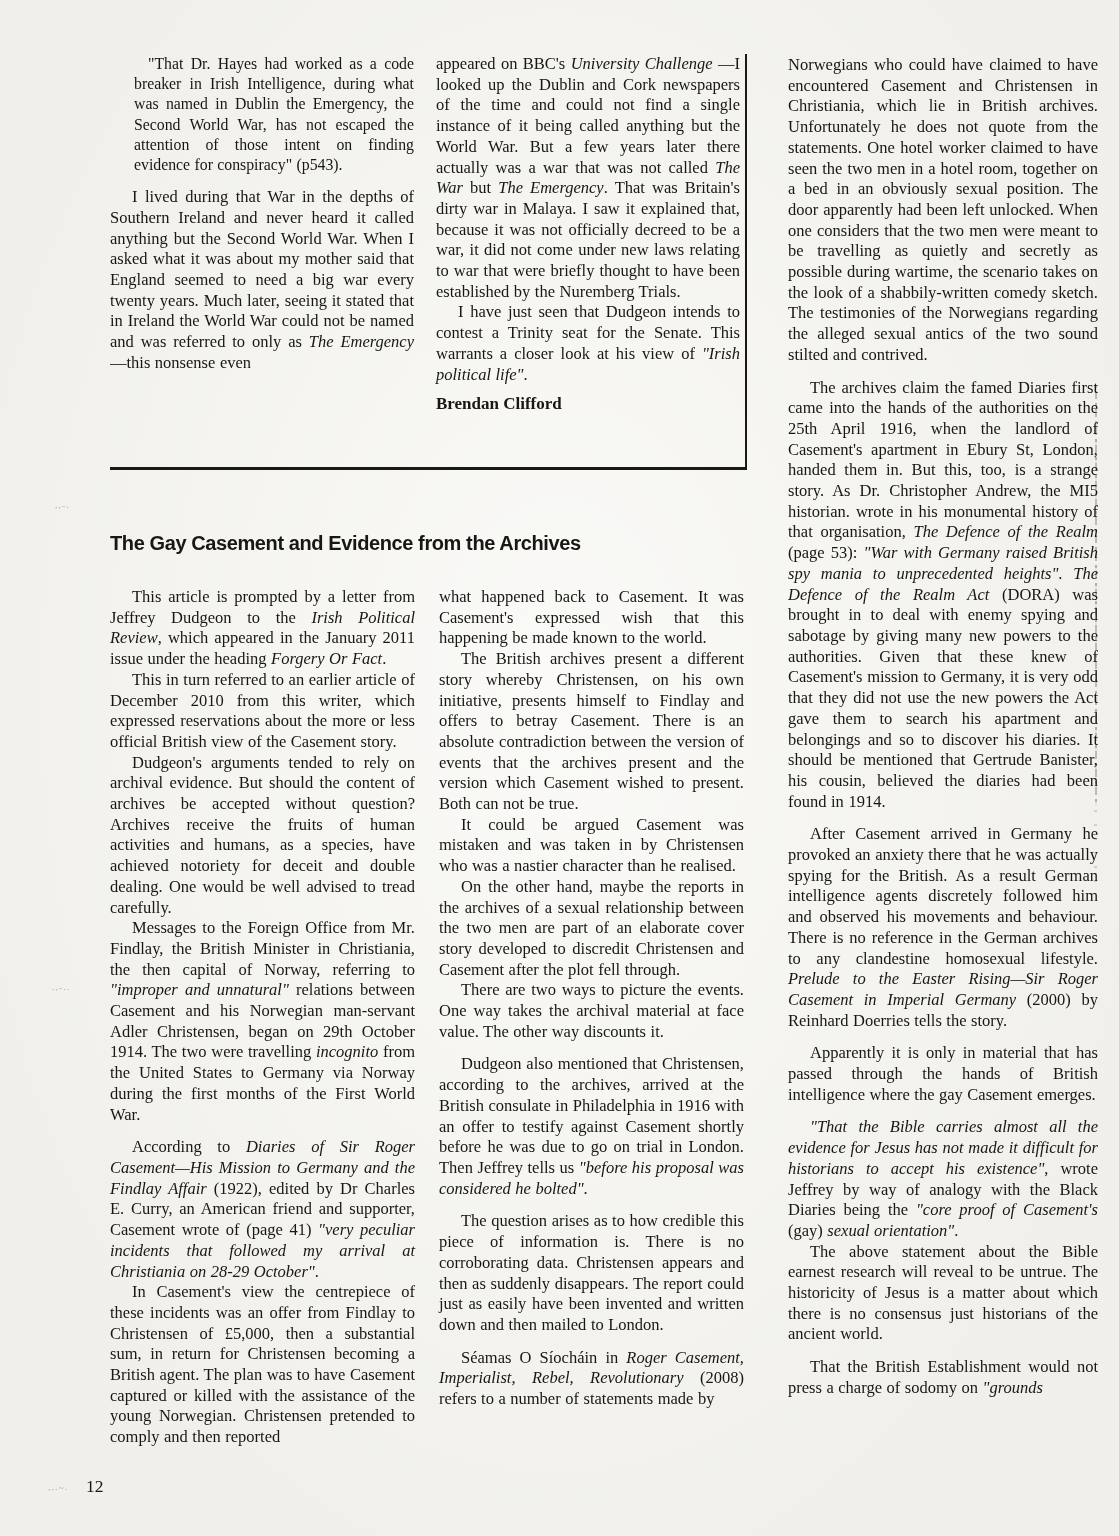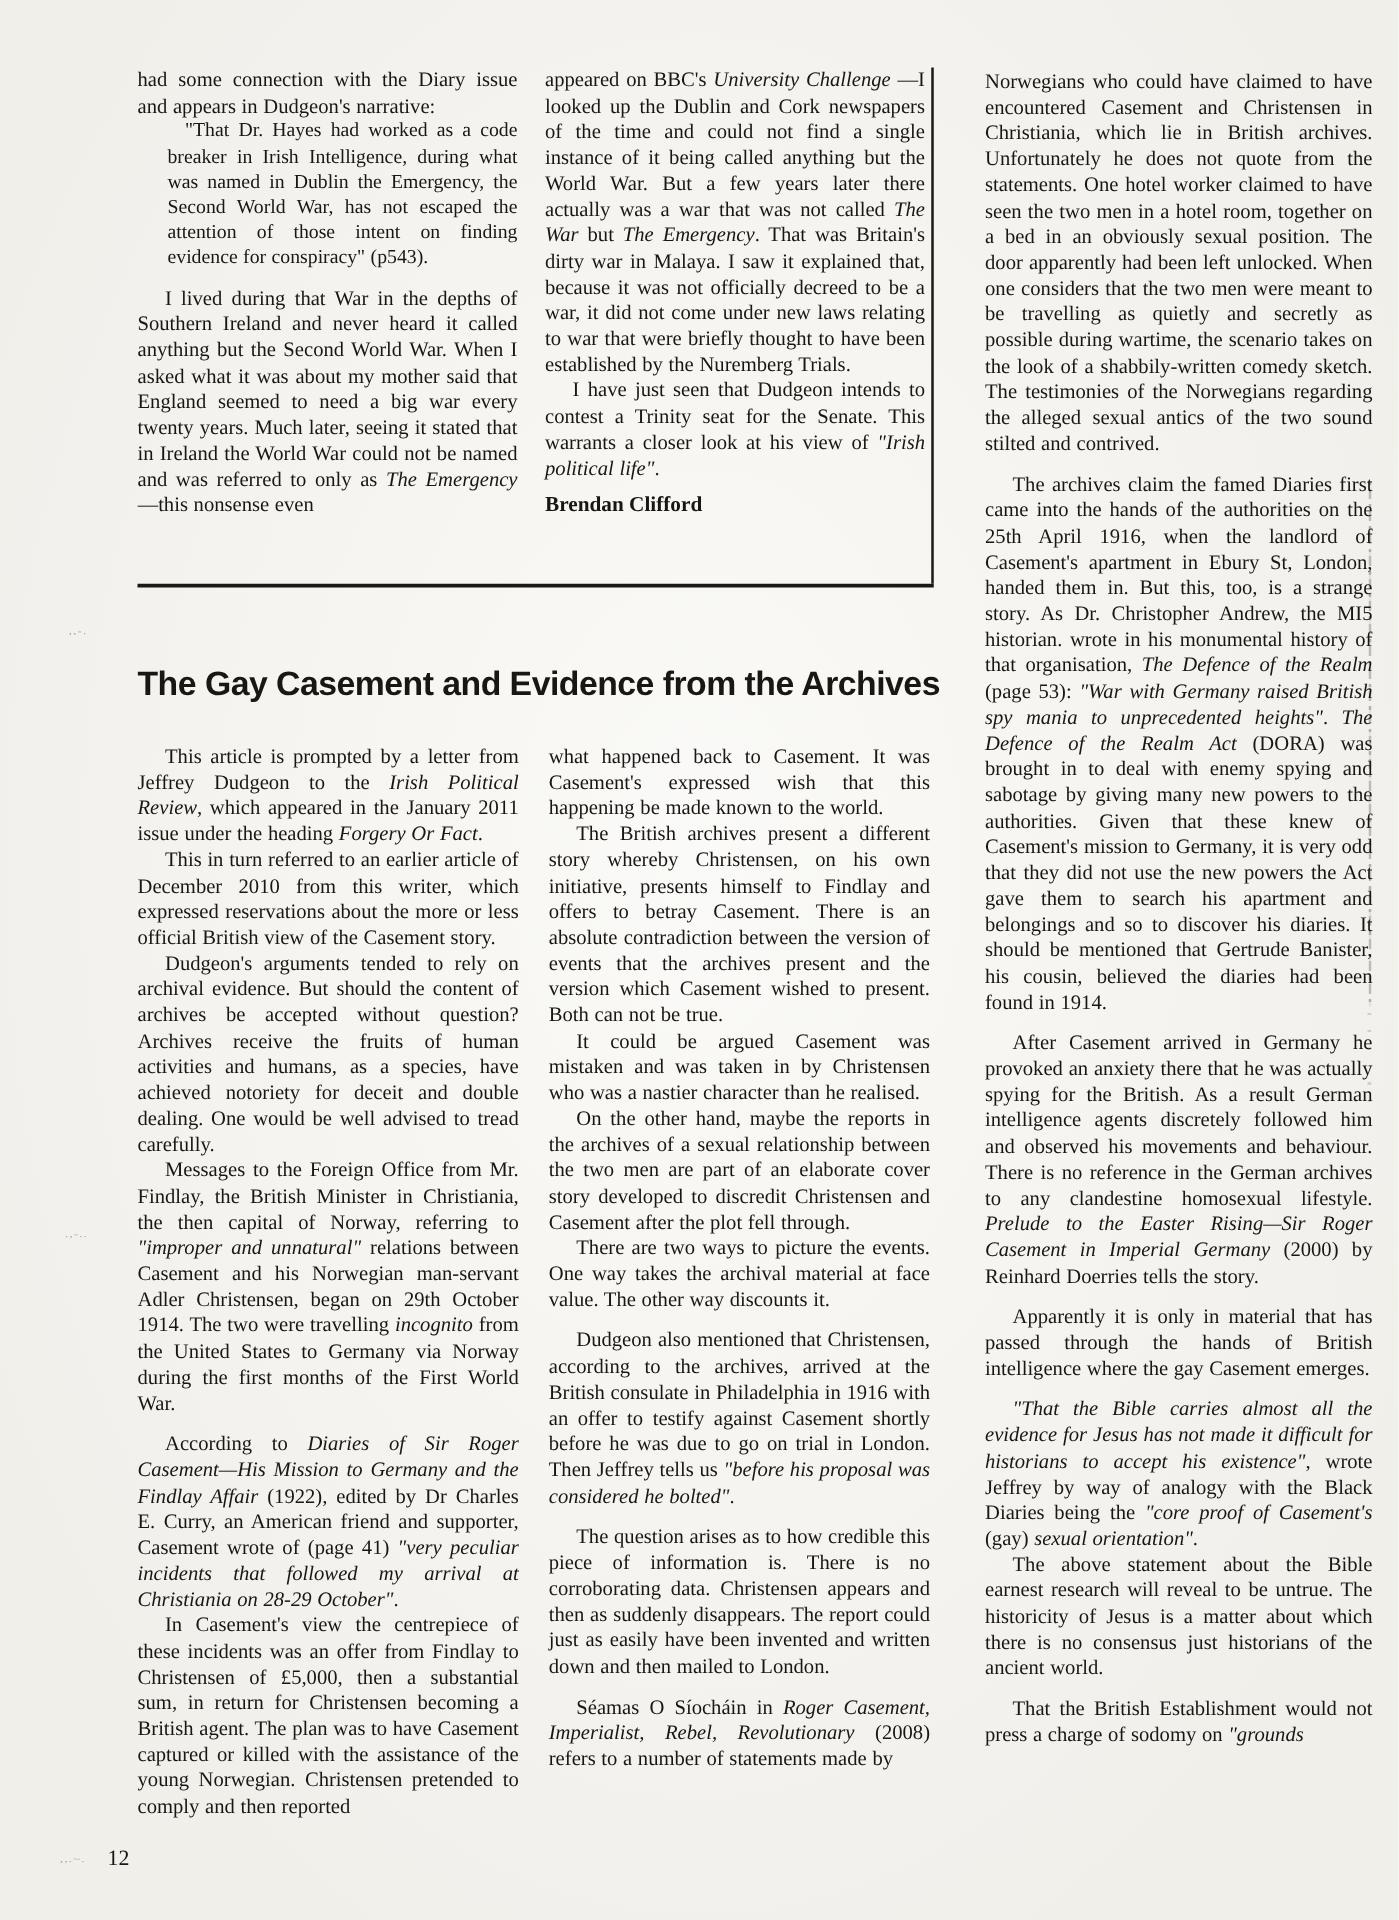--- a/index.html
+++ b/index.html
@@ -30,21 +30,21 @@
   .tcol{width:304px;}
   .top-rule{
     width:637px;height:0;
     border:none;border-top:3px solid var(--rule);
     margin:0;
   }
   .headline{
     margin:62px 0 0 0;
     font-family:"Liberation Sans","DejaVu Sans",sans-serif;
     font-weight:bold;
-    font-size:27px;
+    font-size:20px;
     letter-spacing:-0.4px;
     white-space:nowrap;
   }
   .main-cols{
     display:flex;gap:24px;margin-top:32px;
   }
   .mcol{width:305px;}
   .col3{
     position:absolute;left:788px;top:55px;width:310px;
   }
@@ -99,21 +99,20 @@
 </style>
 </head>
 <body>
 
 <div class="page">
 
   <div class="left-zone">
 
     <div class="top-section">
       <div class="tcol">
-          <p class="para noindent"><span>had some connection with the Diary issue and appears in Dudgeon's  narrative:</span></p>
           <p class="para quote"><span>"That Dr. Hayes had worked as a code breaker in Irish Intelligence, during what was named in Dublin the Emergency, the Second World War, has not escaped the attention of those intent on finding evidence for conspiracy"  (p543).</span></p>
           <p class="para gap"><span>I lived during that War in the depths of Southern Ireland and never heard it called anything but the Second World War. When I asked what it was about my mother said that England seemed to need a big war every twenty years.  Much later, seeing it stated that in Ireland the World War could not be named and was referred to only as </span><i>The Emergency</i><span>—this nonsense even</span></p>
         </div>
       <div class="tcol">
         <div>
             <p class="para noindent"><span>appeared on BBC's </span><i>University Challenge</i><span> —I looked up the Dublin and Cork newspapers of the time and could not find a single instance of it being called anything but the World War.  But a few years later there actually was a war that was not called </span><i>The War</i><span> but </span><i>The Emergency</i><span>.  That was Britain's dirty war in Malaya.  I saw it explained that, because it was not officially decreed to be a war, it did not come under new laws relating to war that were briefly thought to have been established by the Nuremberg Trials.</span></p>
             <p class="para"><span>I have just seen that Dudgeon intends to contest a Trinity seat for the Senate.  This warrants a closer look at his view of </span><i>"Irish political life"</i><span>.</span></p>
           </div>
         <p class="byline">Brendan Clifford</p>
       </div>

